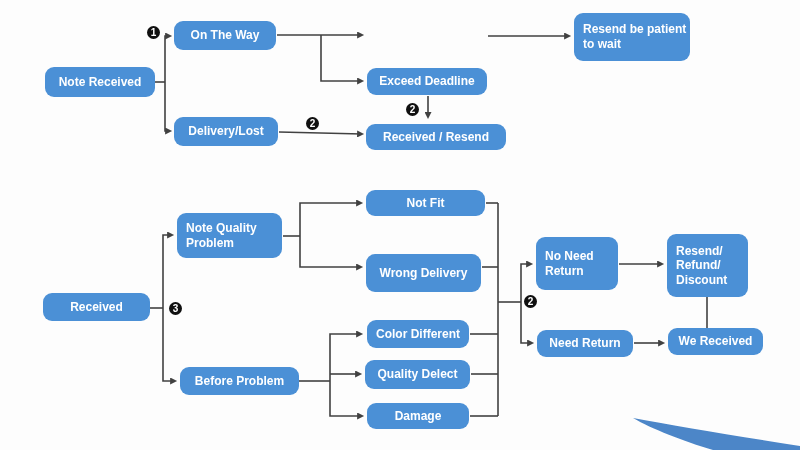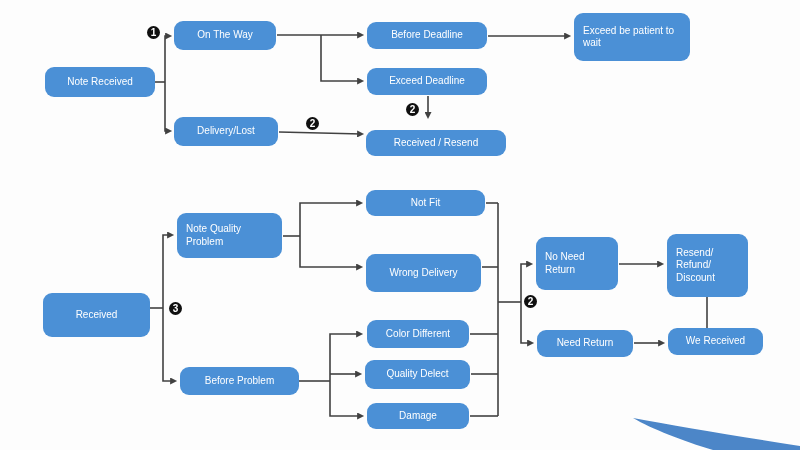--- a/index.html
+++ b/index.html
@@ -12,21 +12,21 @@
     background:var(--bg);
     font-family:"Liberation Sans",sans-serif;
   }
   svg.connectors{position:absolute;left:0;top:0;width:800px;height:450px;}
   .ln{fill:none;stroke:var(--line);stroke-width:1.6;}
   marker path{fill:var(--line);stroke:none;}
   .swoosh{fill:var(--swoosh);stroke:none;}
   .node{
     position:absolute;box-sizing:border-box;
     background:var(--box-fill);color:var(--node-text);
-    border-radius:9px;font-weight:normal;font-size:10px;line-height:1.22;
+    border-radius:9px;font-weight:bold;font-size:12px;line-height:1.22;
     display:flex;align-items:center;justify-content:center;
     text-align:center;padding:1px 2px;
   }
   .node.left{justify-content:flex-start;text-align:left;padding:2px 2px 2px 9px;}
   .badge{
     position:absolute;width:13px;height:13px;border-radius:50%;
     background:var(--badge-bg);color:#fff;font-size:10px;font-weight:bold;
     display:flex;align-items:center;justify-content:center;line-height:13px;
   }
 </style>
@@ -75,26 +75,25 @@
     <path class="ln" d="M619,264 H662" marker-end="url(#arr)"></path>
     <path class="ln" d="M634,343 H663" marker-end="url(#arr)"></path>
     <path class="ln" d="M707,297 V328"></path>
 
     <path class="swoosh" d="M633,418 C676,426 730,435 800,446 L800,450 L713,450 C683,441 652,429 633,418 Z"></path>
   </svg>
 
   <div class="node" style="left:45px;top:67px;width:110px;height:30px">Note Received</div>
   <div class="node" style="left:174px;top:21px;width:102px;height:29px">On The Way</div>
   <div class="node" style="left:174px;top:117px;width:104px;height:29px">Delivery/Lost</div>
-  <div class="node" style="left:367px;top:22px;width:120px;height:27px">Before Deadline</div>
   <div class="node" style="left:367px;top:68px;width:120px;height:27px">Exceed Deadline</div>
-  <div class="node left" style="left:574px;top:13px;width:116px;height:48px">Exceed be patient to wait</div>
-  <div class="node" style="left:366px;top:130px;width:140px;height:26px">Received / Resend</div>
+  <div class="node left" style="left:574px;top:13px;width:116px;height:48px">Resend be patient to wait</div>
+  <div class="node" style="left:366px;top:124px;width:140px;height:26px">Received / Resend</div>
 
-  <div class="node" style="left:43px;top:293px;width:107px;height:44px">Received</div>
+  <div class="node" style="left:43px;top:293px;width:107px;height:28px">Received</div>
   <div class="node left" style="left:177px;top:213px;width:105px;height:45px">Note Quality Problem</div>
   <div class="node" style="left:180px;top:367px;width:119px;height:28px">Before Problem</div>
   <div class="node" style="left:366px;top:190px;width:119px;height:26px">Not Fit</div>
   <div class="node" style="left:366px;top:254px;width:115px;height:38px">Wrong Delivery</div>
   <div class="node" style="left:367px;top:320px;width:102px;height:28px">Color Different</div>
   <div class="node" style="left:365px;top:360px;width:105px;height:29px">Quality Delect</div>
   <div class="node" style="left:367px;top:403px;width:102px;height:26px">Damage</div>
   <div class="node left" style="left:536px;top:237px;width:82px;height:53px">No Need Return</div>
   <div class="node" style="left:537px;top:330px;width:96px;height:27px">Need Return</div>
   <div class="node left" style="left:667px;top:234px;width:81px;height:63px">Resend/ Refund/ Discount</div>

